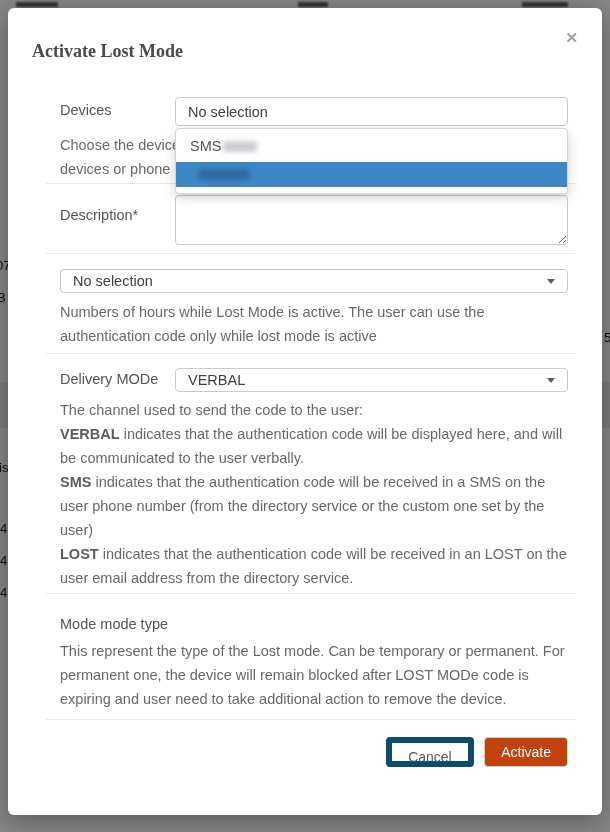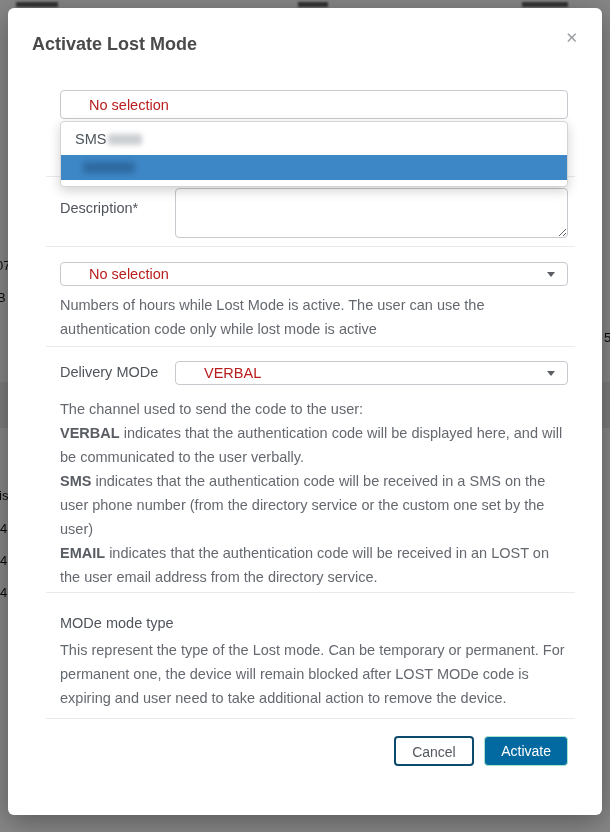--- a/index.html
+++ b/index.html
@@ -8,55 +8,55 @@
     width:610px; height:832px; overflow:hidden; position:relative;
     background:#ffffff;
     font-family:"Liberation Sans","DejaVu Sans",sans-serif;
   }
 
   
   .bg-layer { position:absolute; inset:0; z-index:0; }
   .frag { position:absolute; font-size:13px; color:#141414; }
   .frag-07 { left:-4px; top:258px; }
   .frag-b  { left:-3px; top:290px; }
-  .frag-is { left:-1px; top:488px; }
+  .frag-is { left:-1px; top:460px; }
   .frag-4a { left:0;    top:521px; }
   .frag-4b { left:0;    top:553px; }
   .frag-4c { left:0;    top:585px; }
   .frag-5  { left:604px; top:330px; }
   .tsmudge { position:absolute; top:2px; height:5px; background:#2e2e2e; opacity:.75; filter:blur(1px); }
   .ts1 { left:16px;  width:42px; }
   .ts2 { left:298px; width:30px; }
   .ts3 { left:522px; width:46px; }
   .band { position:absolute; left:0; top:382px; width:100%; height:46px; background:#000; opacity:.07; }
 
   .overlay { position:absolute; inset:0; background:rgba(0,0,0,.47); z-index:1; }
 
   
   .modal {
     position:absolute; left:8px; top:8px; width:594px; height:807px;
     background:#fff; border-radius:6px; z-index:2;
     box-shadow:0 6px 28px rgba(0,0,0,.35);
   }
-  .header { position:relative; padding:24px 24px 0; }
+  .header { position:relative; padding:31px 24px 0;font-family:Liberation Serif, serif; }
   .header h1 { margin:0; font-size:18px; line-height:24px; font-weight:700; color:#4a4a4a; }
   .close { position:absolute; top:21px; right:24px; font-size:15px; font-weight:700;
            color:#9ba0a5; cursor:pointer; line-height:18px; }
 
   .mbody { padding:34px 34px 0 52px; }
 
   .row { display:flex; }
   .lbl { flex:0 0 115px; width:115px; font-size:14.5px; color:#50545b; padding-top:5px; }
   .lbl.tall { padding-top:12px; }
   .ctrl { flex:1; position:relative; }
 
   .input-box, .select-box {
     height:29px; border:1px solid #c6cace; border-radius:4px; background:#fff;
-    display:flex; align-items:center; padding:0 28px;
-    font-size:14.5px; color:#b91c1c; cursor:pointer; position:relative;
+    display:flex; align-items:center; padding:0 12px;
+    font-size:14.5px; color:#404040; cursor:pointer; position:relative;
   }
   .select-box { height:24px; }
   .caret { position:absolute; right:12px; top:50%; margin-top:-2px;
            width:0; height:0; border-left:4px solid transparent;
            border-right:4px solid transparent; border-top:5px solid #5a5e64; }
 
   textarea.desc {
     width:100%; height:50px; border:1px solid #c6cace; border-radius:4px;
     resize:vertical; padding:4px 10px; font-size:14.5px; color:#4e545b;
     font-family:"Liberation Sans","DejaVu Sans",sans-serif; outline:none;
@@ -80,27 +80,27 @@
   .help .hline { display:block; }
   .help b { font-weight:700; color:#595d63; }
 
   .divider { height:1px; background:#e9eaec; margin-left:-14px; margin-right:-7px; }
   .d1 { margin-top:2px;  margin-bottom:11px; }
   .d2 { margin-top:4px;  margin-bottom:15px; }
   .d3 { margin-top:5px;  margin-bottom:14px; }
   .d4 { margin-top:3px;  margin-bottom:19px; }
   .d5 { margin-top:8px;  margin-bottom:0; }
 
-  .mt5 { margin-top:5px; } .mt6 { margin-top:12px; }
+  .mt5 { margin-top:5px; } .mt6 { margin-top:6px; }
 
   .footer { text-align:right; margin-top:17px; }
   .btn { display:inline-block; height:30px; line-height:28px; padding:0 16px;
          font-size:14px; border-radius:4px; cursor:pointer; vertical-align:top; }
-  .btn-cancel { background:#fff; border:2px solid #0c4a6e; color:#54585f; }
-  .btn-activate { background:#0369a1; border:1px solid #a5e4cc; color:#fff; margin-left:6px; }
+  .btn-cancel { background:#fff; border:6px solid #0c4a6e; color:#54585f; }
+  .btn-activate { background:#c2410c; border:1px solid #a5e4cc; color:#fff; margin-left:6px; }
 </style>
 </head>
 <body>
 
 <div class="bg-layer">
   <div class="tsmudge ts1"></div>
   <div class="tsmudge ts2"></div>
   <div class="tsmudge ts3"></div>
   <div class="band"></div>
   <span class="frag frag-07">07</span>
@@ -117,20 +117,21 @@
 <div class="modal">
   <div class="header">
     <h1>Activate Lost Mode</h1>
     <span class="close">✕</span>
   </div>
 
   <div class="mbody">
 
     <div class="sec">
       <div class="row">
+        <div class="lbl">Devices</div>
         <div class="ctrl">
           <div class="input-box">
             <span>No selection</span>
           </div>
           <div class="dd-panel">
             <div class="dd-opt">
               <span>SMS</span>
               <span class="smudge-light"></span>
             </div>
             <div class="dd-opt-hl">
@@ -176,28 +177,28 @@
           <div class="select-box">
             <span>VERBAL</span>
             <span class="caret"></span>
           </div>
         </div>
       </div>
       <div class="help mt6">
         <div>The channel used to send the code to the user:</div>
         <div><b>VERBAL</b><span> indicates that the authentication code will be displayed here, and will be communicated to the user verbally.</span></div>
         <div><b>SMS</b><span> indicates that the authentication code will be received in a SMS on the user phone number (from the directory service or the custom one set by the user)</span></div>
-        <div><b>EMAIL</b><span> indicates that the authentication code will be received in an LOST on the user email address from the directory service.</span></div>
+        <div><b>LOST</b><span> indicates that the authentication code will be received in an LOST on the user email address from the directory service.</span></div>
       </div>
     </div>
     <div class="divider d4"></div>
 
     <div class="sec">
       <div class="row">
-        <div class="lbl" style="padding-top:3px">MODe mode type</div>
+        <div class="lbl" style="padding-top:3px">Mode mode type</div>
       </div>
       <div class="help">This represent the type of the Lost mode. Can be temporary or permanent. For permanent one, the device will remain blocked after LOST MODe code is expiring and user need to take additional action to remove the device.</div>
     </div>
     <div class="divider d5"></div>
 
     <div class="footer">
       <span class="btn btn-cancel">Cancel</span>
       <span class="btn btn-activate">Activate</span>
     </div>
 

